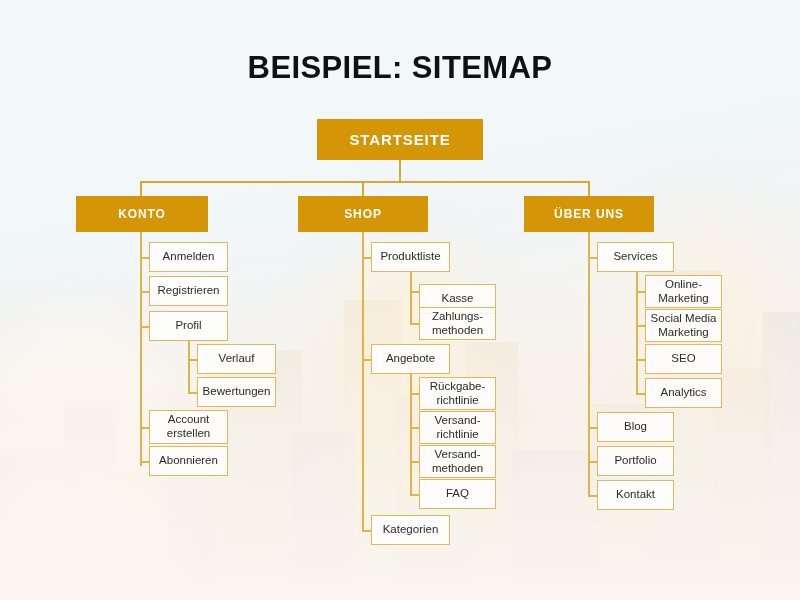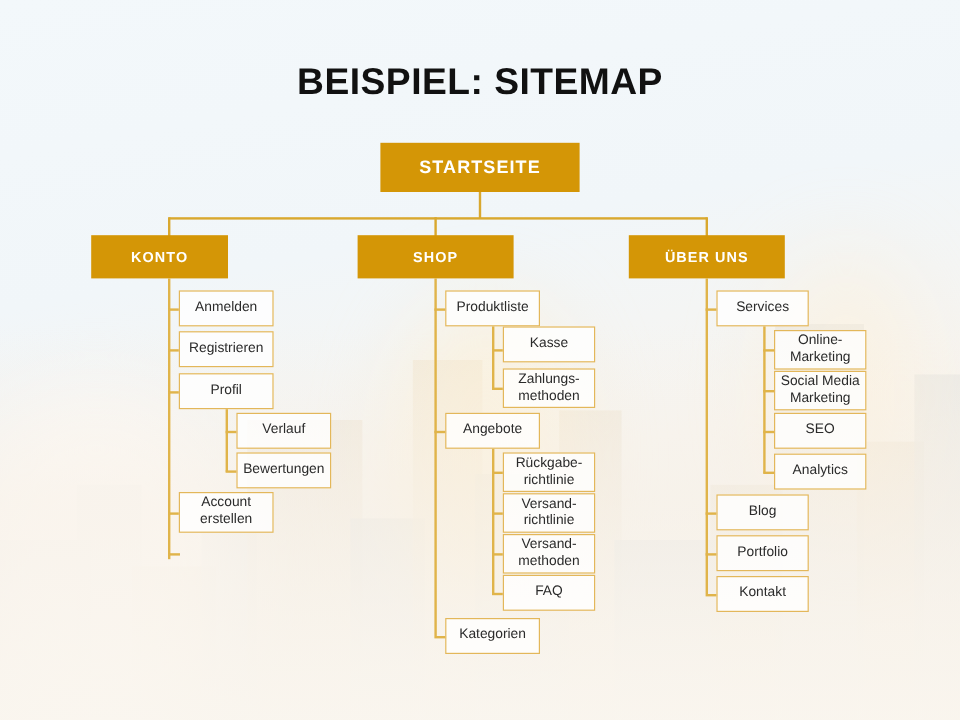--- a/index.html
+++ b/index.html
@@ -140,21 +140,21 @@
     <span class="txt">STARTSEITE</span>
   </div>
 
   <div class="conn v thick" style="left:399px; top:160px; width:2px; height:22px;"></div>
 
   <div class="conn h thick" style="left:141px; top:181px; width:448px; height:1.6px;"></div>
   <div class="conn v thick" style="left:140px; top:181px; width:1.6px; height:16px;"></div>
   <div class="conn v thick" style="left:362px; top:181px; width:1.6px; height:16px;"></div>
   <div class="conn v thick" style="left:588px; top:181px; width:1.6px; height:16px;"></div>
 
-  <div class="node primary section" style="left:76px; top:196px; width:114px; height:36px;">
+  <div class="node primary section" style="left:76px; top:196px; width:132px; height:36px;">
     <span class="txt">KONTO</span>
   </div>
   <div class="node primary section" style="left:298px; top:196px; width:130px; height:36px;">
     <span class="txt">SHOP</span>
   </div>
   <div class="node primary section" style="left:524px; top:196px; width:130px; height:36px;">
     <span class="txt">ÜBER UNS</span>
   </div>
 
   <div class="conn v" style="left:140px; top:232px; width:1.6px; height:234px;"></div>
@@ -186,31 +186,34 @@
 
   <div class="conn h" style="left:140px; top:427px; width:10px; height:1.6px;"></div>
   <div class="node leaf" style="left:149px; top:410px; width:79px; height:34px;">
     <span class="txt">
       <span>Account</span><br>
       <span>erstellen</span>
     </span>
   </div>
 
   <div class="conn h" style="left:140px; top:461px; width:10px; height:1.6px;"></div>
+  <div class="node leaf" style="left:149px; top:446px; width:79px; height:30px;">
+    <span class="txt">Abonnieren</span>
+  </div>
 
   <div class="conn v" style="left:362px; top:232px; width:1.6px; height:298px;"></div>
 
   <div class="conn h" style="left:362px; top:257px; width:10px; height:1.6px;"></div>
   <div class="node leaf" style="left:371px; top:242px; width:79px; height:30px;">
     <span class="txt">Produktliste</span>
   </div>
 
   <div class="conn v" style="left:410px; top:272px; width:1.6px; height:52px;"></div>
   <div class="conn h" style="left:410px; top:291px; width:10px; height:1.6px;"></div>
-  <div class="node leaf" style="left:419px; top:272px; width:77px; height:30px;">
+  <div class="node leaf" style="left:419px; top:284px; width:77px; height:30px;">
     <span class="txt">Kasse</span>
   </div>
   <div class="conn h" style="left:410px; top:323px; width:10px; height:1.6px;"></div>
   <div class="node leaf" style="left:419px; top:307px; width:77px; height:33px;">
     <span class="txt">
       <span>Zahlungs-</span><br>
       <span>methoden</span>
     </span>
   </div>
 

